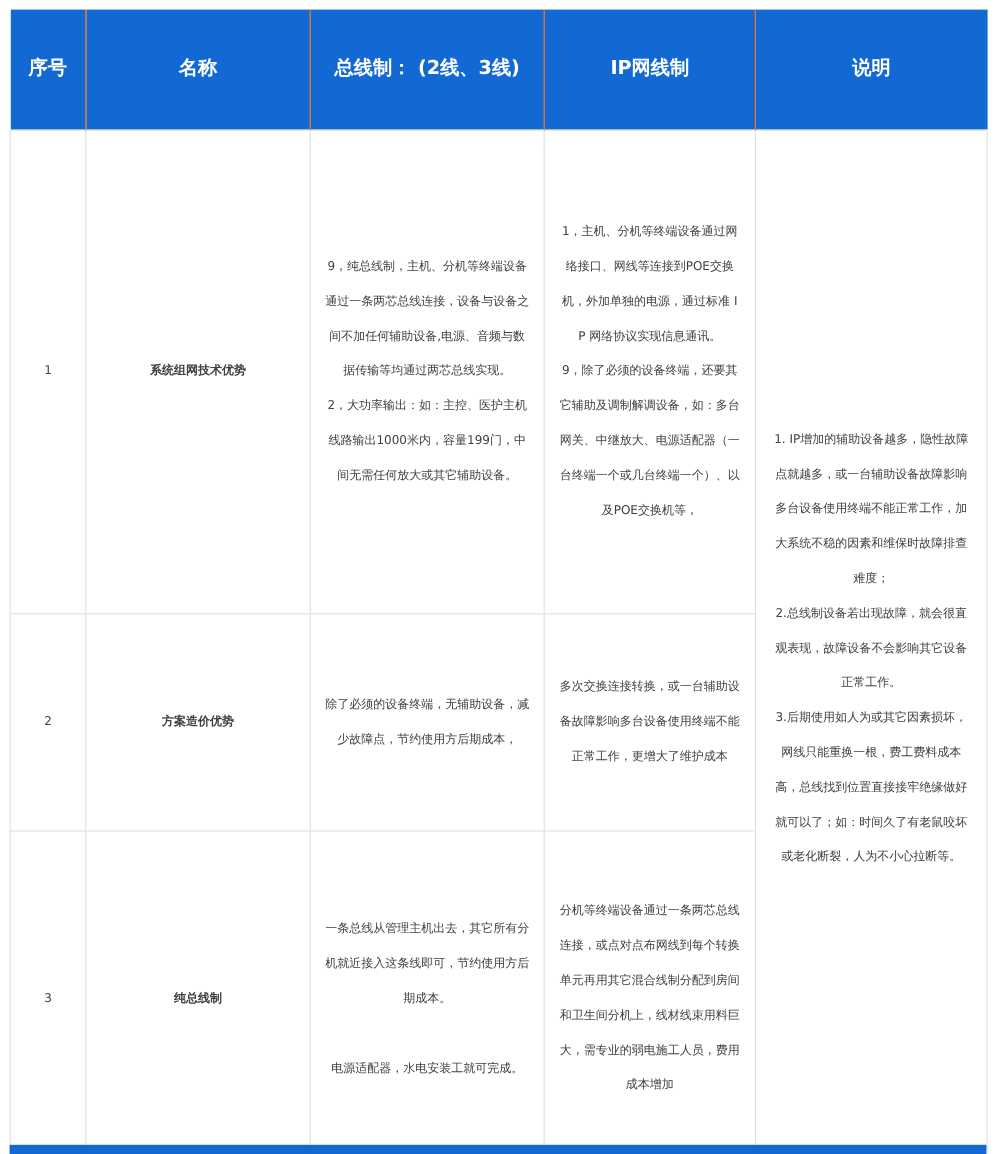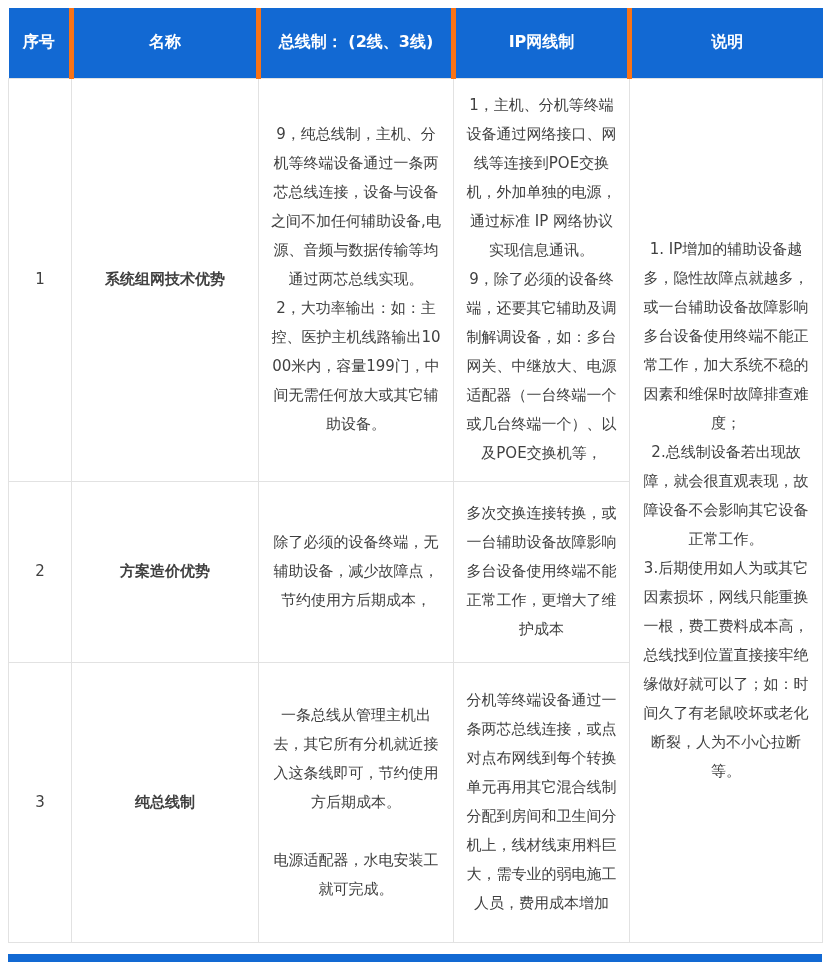--- a/index.html
+++ b/index.html
@@ -15,36 +15,36 @@
     position: absolute;
     left: 8px;
     top: 8px;
   }
   table.cmp {
     border-collapse: collapse;
     table-layout: fixed;
     width: 814px;
     color: var(--text, #404040);
   }
-  table.cmp thead tr { height: 70px; }
+  table.cmp thead tr { height: 100px; }
   table.cmp th {
     background: var(--header-bg, #1269d3);
     color: var(--header-text, #ffffff);
     font-size: 16px;
     font-weight: bold;
     line-height: 1.8;
     padding: 4px 10px;
     text-align: center;
     vertical-align: middle;
     word-break: break-all;
   }
-  table.cmp th + th { border-left: 5px solid #f97316; }
+  table.cmp th + th { border-left: 1px solid #f97316; }
   table.cmp td {
     border: 1px solid var(--border, #e2e2e2);
-    font-size: 15px;
+    font-size: 10px;
     line-height: 29px;
     text-align: center;
     vertical-align: middle;
     padding: 10px 12px;
     word-break: break-all;
   }
   tr.row-1 { height: 403px; }
   tr.row-2 { height: 181px; }
   tr.row-3 { height: 280px; }
   td.name-cell { font-weight: bold; margin-top: 23px; }

